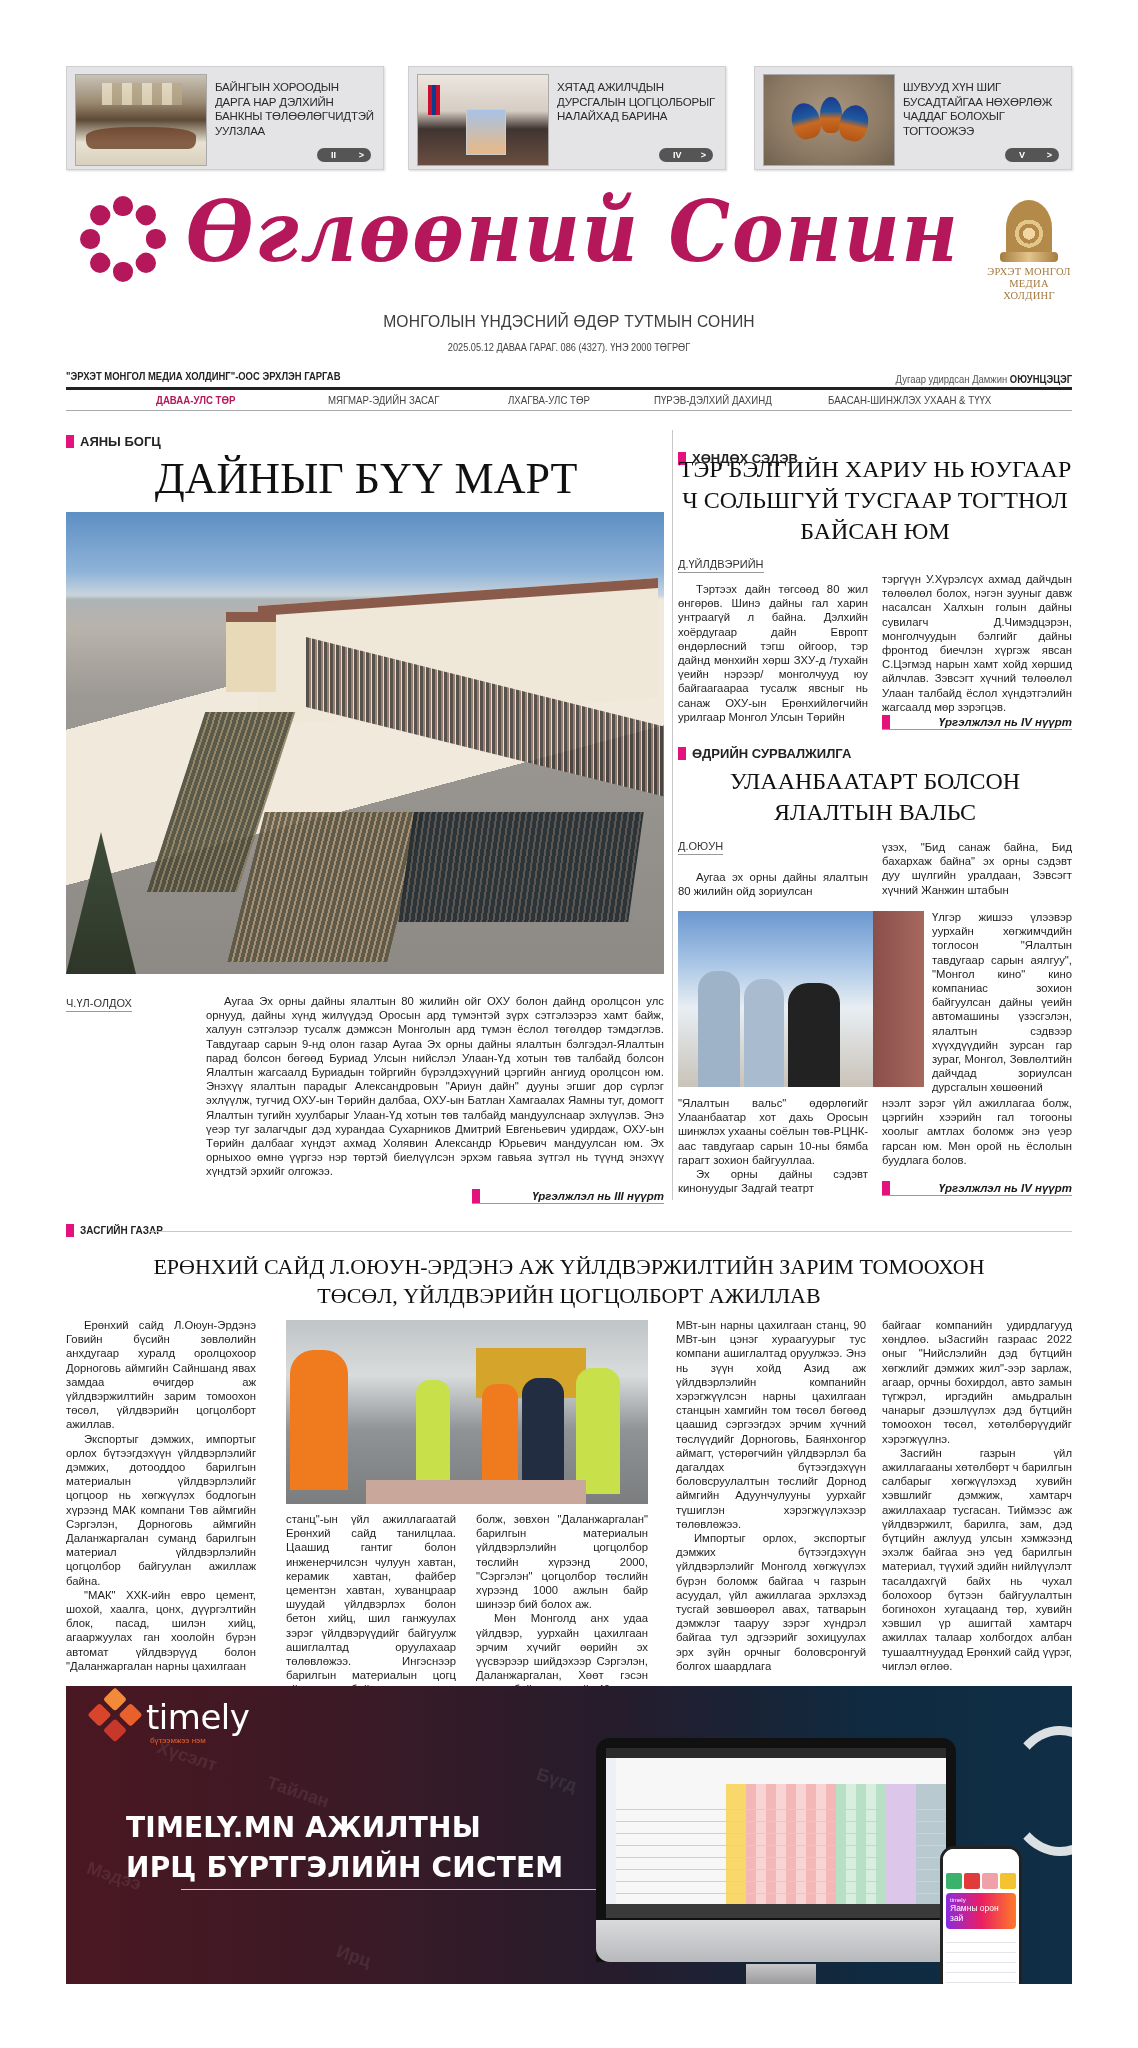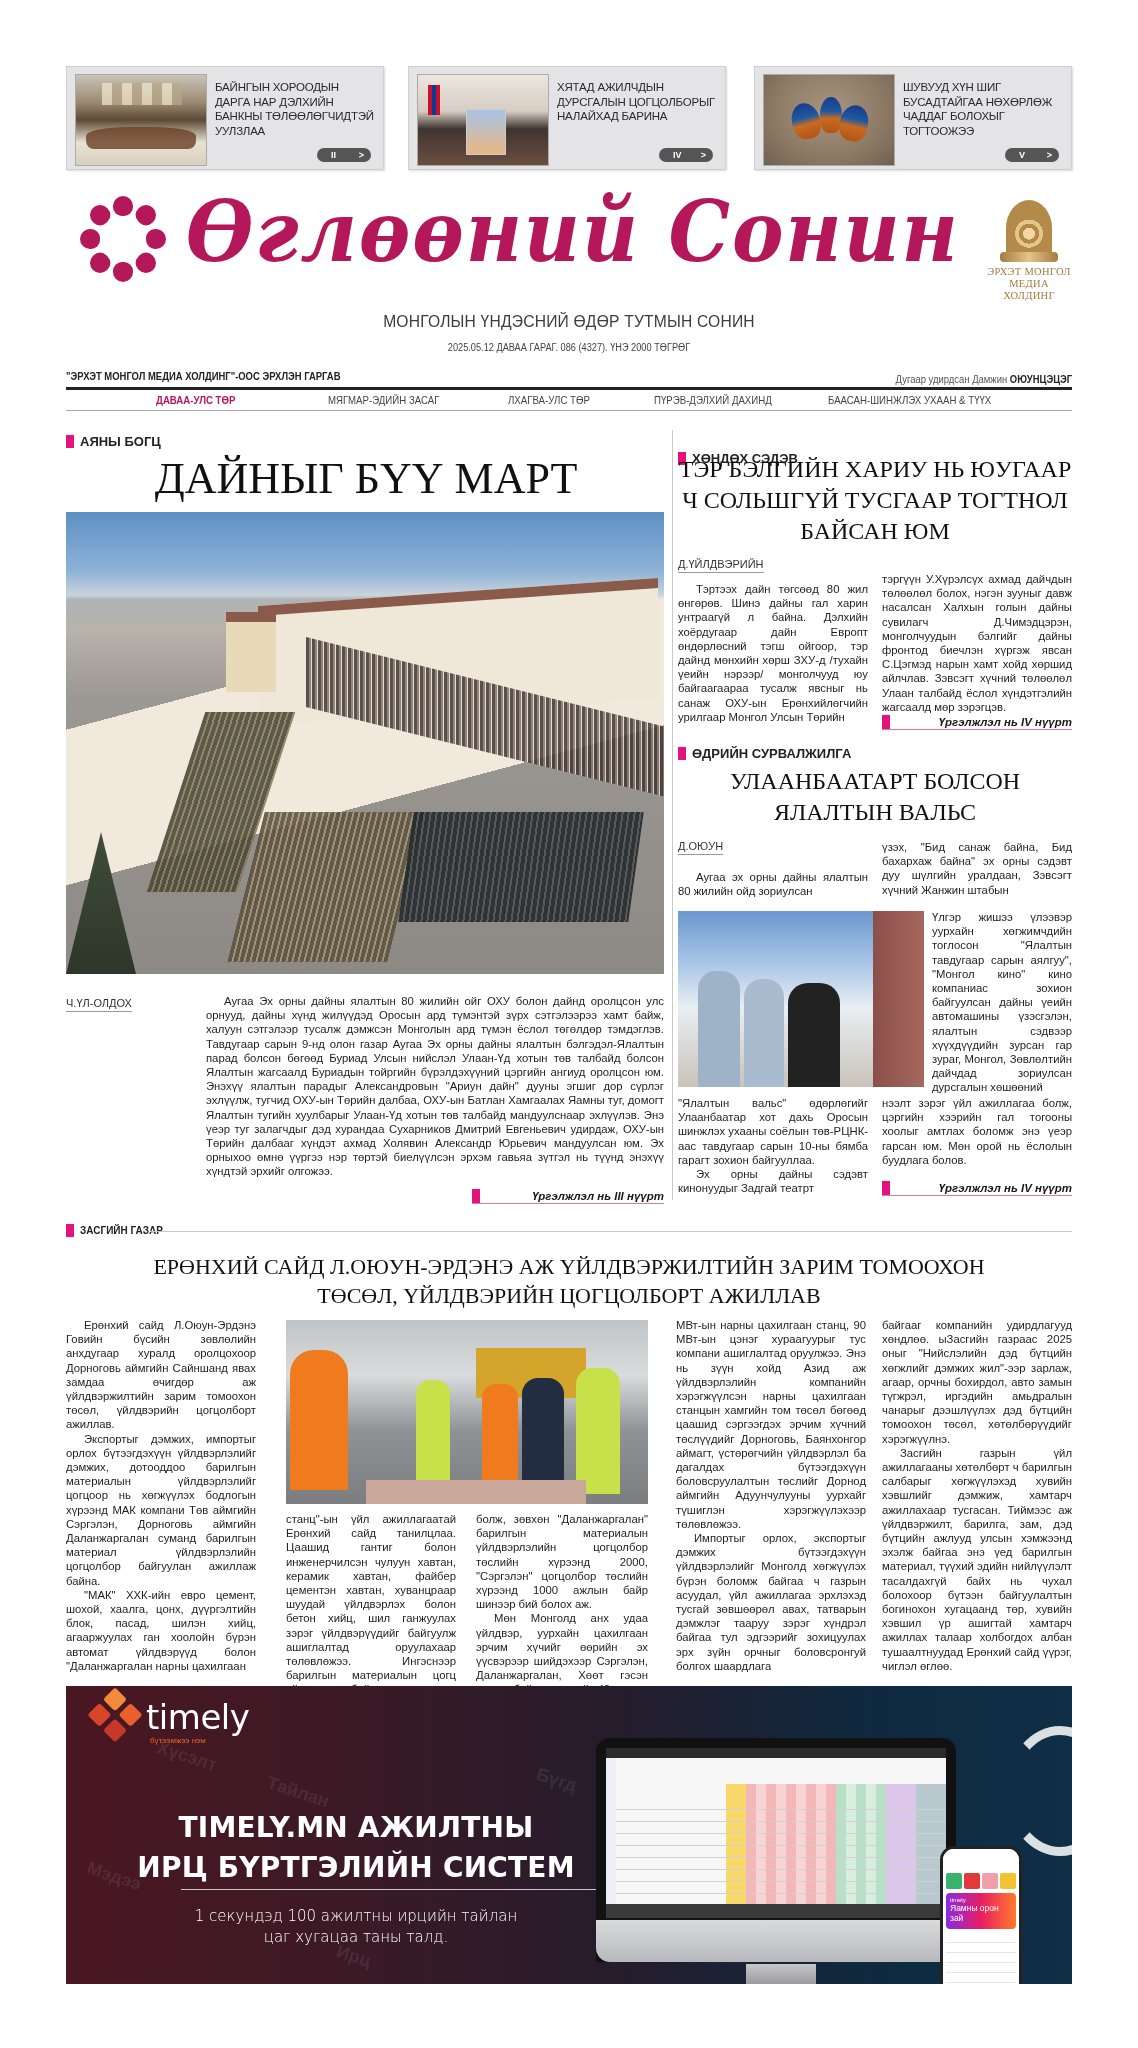--- a/index.html
+++ b/index.html
@@ -81,21 +81,21 @@
 
   
   .ad { position: absolute; top: 1686px; left: 66px; width: 1006px; height: 298px; overflow: hidden;
         background: linear-gradient(90deg,#4a1722 0%,#3a1a26 30%,#251c2c 55%,#0f2a40 80%,#0f2f46 100%); }
   .ad .ghost { position: absolute; font-size: 18px; color: rgba(255,255,255,0.08); font-weight: bold; transform: rotate(18deg); }
   .ad .tlogo { position: absolute; left: 28px; top: 10px; display: flex; align-items: center; }
   .ad .tlogo .mark { width: 42px; height: 42px; position: relative; transform: rotate(45deg); }
   .ad .tlogo .mark span { position: absolute; width: 17px; height: 17px; border-radius: 3px; }
   .ad .tlogo .word { margin-left: 10px; font-size: 34px; color: #fff; font-family: "DejaVu Sans", sans-serif; letter-spacing: -0.5px; line-height: 34px; }
   .ad .tlogo .sub { position: absolute; left: 56px; top: 40px; font-size: 8px; color: #e8602c; }
-  .ad .ahead { position: absolute; left: 60px; top: 122px; width: 460px; text-align: center; color: #fff; font-family: "DejaVu Sans", sans-serif; font-weight: bold; font-size: 28px; line-height: 40px; letter-spacing: 0.2px; }
+  .ad .ahead { position: absolute; left: 60px; top: 122px; width: 460px; text-align: left; color: #fff; font-family: "DejaVu Sans", sans-serif; font-weight: bold; font-size: 28px; line-height: 40px; letter-spacing: 0.2px; }
   .ad .arule { position: absolute; left: 115px; top: 203px; width: 447px; height: 1px; background: rgba(255,255,255,0.75); }
   .ad .asub { position: absolute; left: 90px; top: 220px; width: 400px; text-align: center; color: #fff; font-family: "DejaVu Sans", sans-serif; font-size: 15px; line-height: 21px; font-weight: 300; }
   .monitor { position: absolute; left: 530px; top: 52px; width: 360px; height: 224px; background: #111; border-radius: 14px 14px 0 0; padding: 10px; }
   .monitor .screen { width: 100%; height: 170px; background: #f7f7f7; position: relative; overflow: hidden; }
   .monitor .chin { position: absolute; left: 0; bottom: 0; width: 100%; height: 42px; background: linear-gradient(180deg,#d9dadc,#b8b9bc); border-radius: 0 0 14px 14px; }
   .stand { position: absolute; left: 680px; top: 278px; width: 70px; height: 20px; background: linear-gradient(180deg,#c8c8ca,#9a9a9c); }
   .phone { position: absolute; left: 874px; top: 160px; width: 82px; height: 150px; background: #fff; border: 3px solid #222; border-radius: 14px; overflow: hidden; }
   .clockicon { position: absolute; left: 940px; top: 40px; width: 108px; height: 130px; border-radius: 50%; border: 9px solid rgba(255,255,255,0.85); border-left-color: transparent; }
 </style>
 </head>
@@ -275,21 +275,21 @@
 </div>
 <div class="col" style="top:1512px;left:476px;width:172px;">
   <p style="text-indent:0;">болж, зөвхөн "Даланжаргалан" барилгын материалын үйлдвэрлэлийн цогцолбор төслийн хүрээнд 2000, "Сэргэлэн" цогцолбор төслийн хүрээнд 1000 ажлын байр шинээр бий болох аж.</p>
   <p>Мөн Монголд анх удаа үйлдвэр, уурхайн цахилгаан эрчим хүчийг өөрийн эх үүсвэрээр шийдэхээр Сэргэлэн, Даланжаргалан, Хөөт гэсэн гурван байршилд нийт 40</p>
 </div>
 <div class="col" style="top:1318px;left:676px;width:190px;">
   <p style="text-indent:0;">МВт-ын нарны цахилгаан станц, 90 МВт-ын цэнэг хураагуурыг тус компани ашиглалтад оруулжээ. Энэ нь зүүн хойд Азид аж үйлдвэрлэлийн компанийн хэрэгжүүлсэн нарны цахилгаан станцын хамгийн том төсөл бөгөөд цаашид сэргээгдэх эрчим хүчний төслүүдийг Дорноговь, Баянхонгор аймагт, үстөрөгчийн үйлдвэрлэл ба дагалдах бүтээгдэхүүн боловсруулалтын төслийг Дорнод аймгийн Адуунчулууны уурхайг түшиглэн хэрэгжүүлэхээр төлөвлөжээ.</p>
   <p>Импортыг орлох, экспортыг дэмжих бүтээгдэхүүн үйлдвэрлэлийг Монголд хөгжүүлэх бүрэн боломж байгаа ч газрын асуудал, үйл ажиллагаа эрхлэхэд тусгай зөвшөөрөл авах, татварын дэмжлэг тааруу зэрэг хүндрэл байгаа тул эдгээрийг зохицуулах эрх зүйн орчныг боловсронгуй болгох шаардлага</p>
 </div>
 <div class="col" style="top:1318px;left:882px;width:190px;">
-  <p style="text-indent:0;">байгааг компанийн удирдлагууд хөндлөө. ыЗасгийн газраас 2025 оныг "Нийслэлийн дэд бүтцийн хөгжлийг дэмжих жил"-ээр зарлаж, агаар, орчны бохирдол, авто замын түгжрэл, иргэдийн амьдралын чанарыг дээшлүүлэх дэд бүтцийн томоохон төсөл, хөтөлбөрүүдийг хэрэгжүүлнэ.</p>
+  <p style="text-indent:0;">байгааг компанийн удирдлагууд хөндлөө. ыЗасгийн газраас 2022 оныг "Нийслэлийн дэд бүтцийн хөгжлийг дэмжих жил"-ээр зарлаж, агаар, орчны бохирдол, авто замын түгжрэл, иргэдийн амьдралын чанарыг дээшлүүлэх дэд бүтцийн томоохон төсөл, хөтөлбөрүүдийг хэрэгжүүлнэ.</p>
   <p>Засгийн газрын үйл ажиллагааны хөтөлбөрт ч барилгын салбарыг хөгжүүлэхэд хувийн хэвшлийг дэмжиж, хамтарч ажиллахаар тусгасан. Тиймээс аж үйлдвэржилт, барилга, зам, дэд бүтцийн ажлууд улсын хэмжээнд эхэлж байгаа энэ үед барилгын материал, түүхий эдийн нийлүүлэлт тасалдахгүй байх нь чухал болохоор бүтээн байгуулалтын богинохон хугацаанд төр, хувийн хэвшил үр ашигтай хамтарч ажиллах талаар холбогдох албан тушаалтнуудад Ерөнхий сайд үүрэг, чиглэл өглөө.</p>
 </div>
 
 <div class="ad">
   <span class="ghost" style="left:90px;top:60px;">Хүсэлт</span>
   <span class="ghost" style="left:200px;top:96px;">Тайлан</span>
   <span class="ghost" style="left:470px;top:84px;">Бүгд</span>
   <span class="ghost" style="left:270px;top:260px;">Ирц</span>
   <span class="ghost" style="left:20px;top:180px;">Мэдээ</span>
 
@@ -302,24 +302,20 @@
     </div>
     <span class="word">timely</span>
     <span class="sub">бүтээмжээ нэм</span>
   </div>
 
   <div class="ahead">
     <div>TIMELY.MN АЖИЛТНЫ</div>
     <div>ИРЦ БҮРТГЭЛИЙН СИСТЕМ</div>
   </div>
   <div class="arule"></div>
-  <div class="asub">
-    <div>1 секундэд 100 ажилтны ирцийн тайлан</div>
-    <div>цаг хугацаа таны талд.</div>
-  </div>
 
   <div class="clockicon"></div>
 
   <div class="monitor">
     <div class="screen">
       <div style="position:absolute;left:0;top:0;width:100%;height:10px;background:#2b2b2b;"></div>
       <div style="position:absolute;left:0;top:10px;width:10px;height:160px;background:#eef0f6;"></div>
       <div style="position:absolute;left:120px;top:36px;width:20px;height:134px;background:#f8d86a;"></div>
       <div style="position:absolute;left:140px;top:36px;width:90px;height:134px;background:repeating-linear-gradient(90deg,#f3b7b7 0 10px,#f8d4d4 10px 20px);"></div>
       <div style="position:absolute;left:230px;top:36px;width:50px;height:134px;background:repeating-linear-gradient(90deg,#b8e0c6 0 10px,#d8efe0 10px 20px);"></div>

